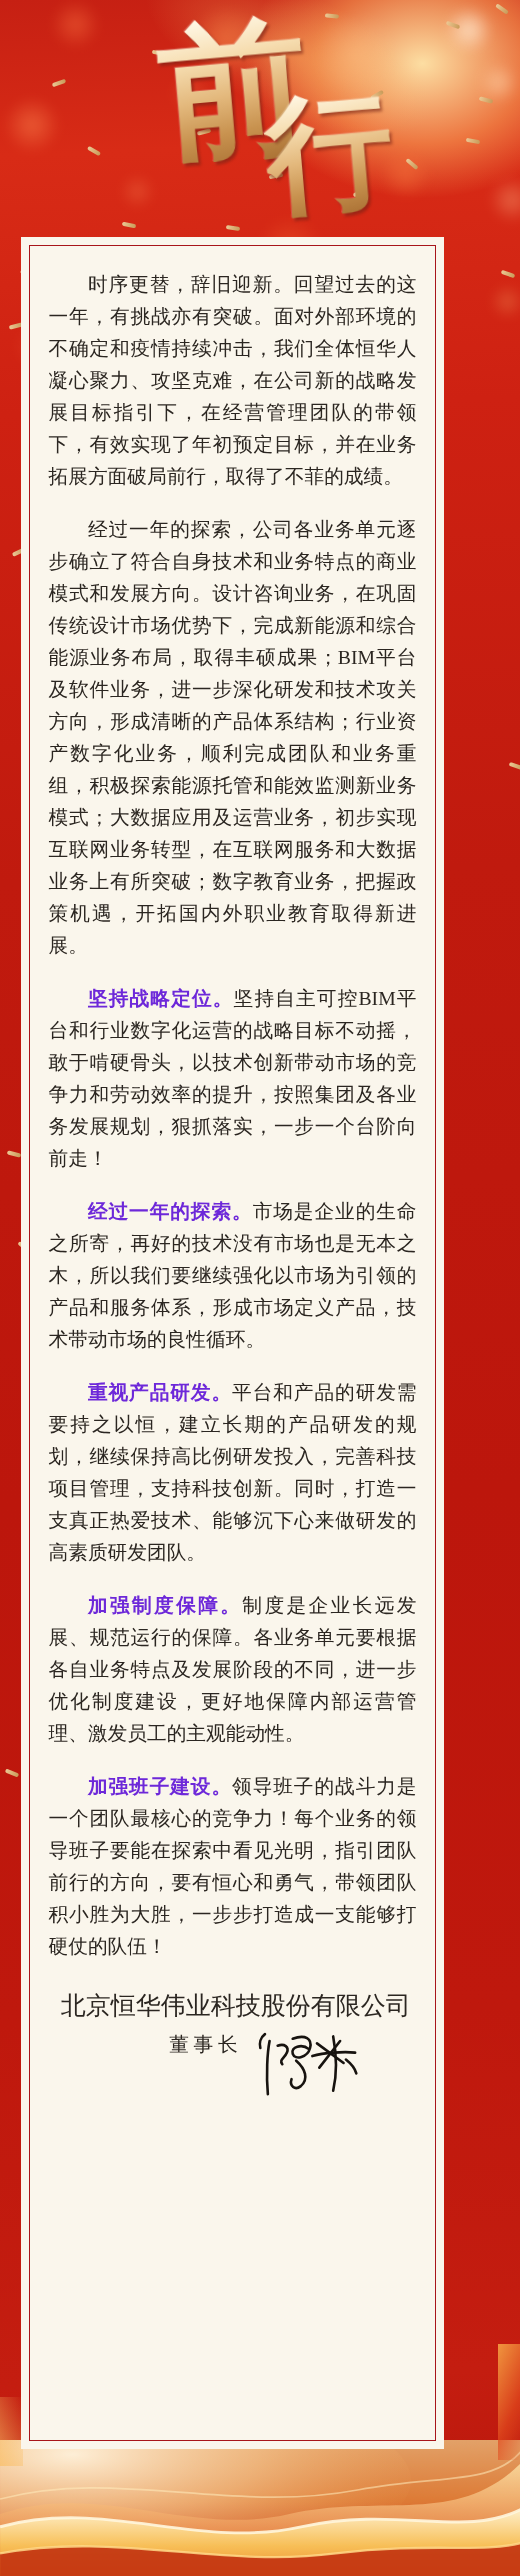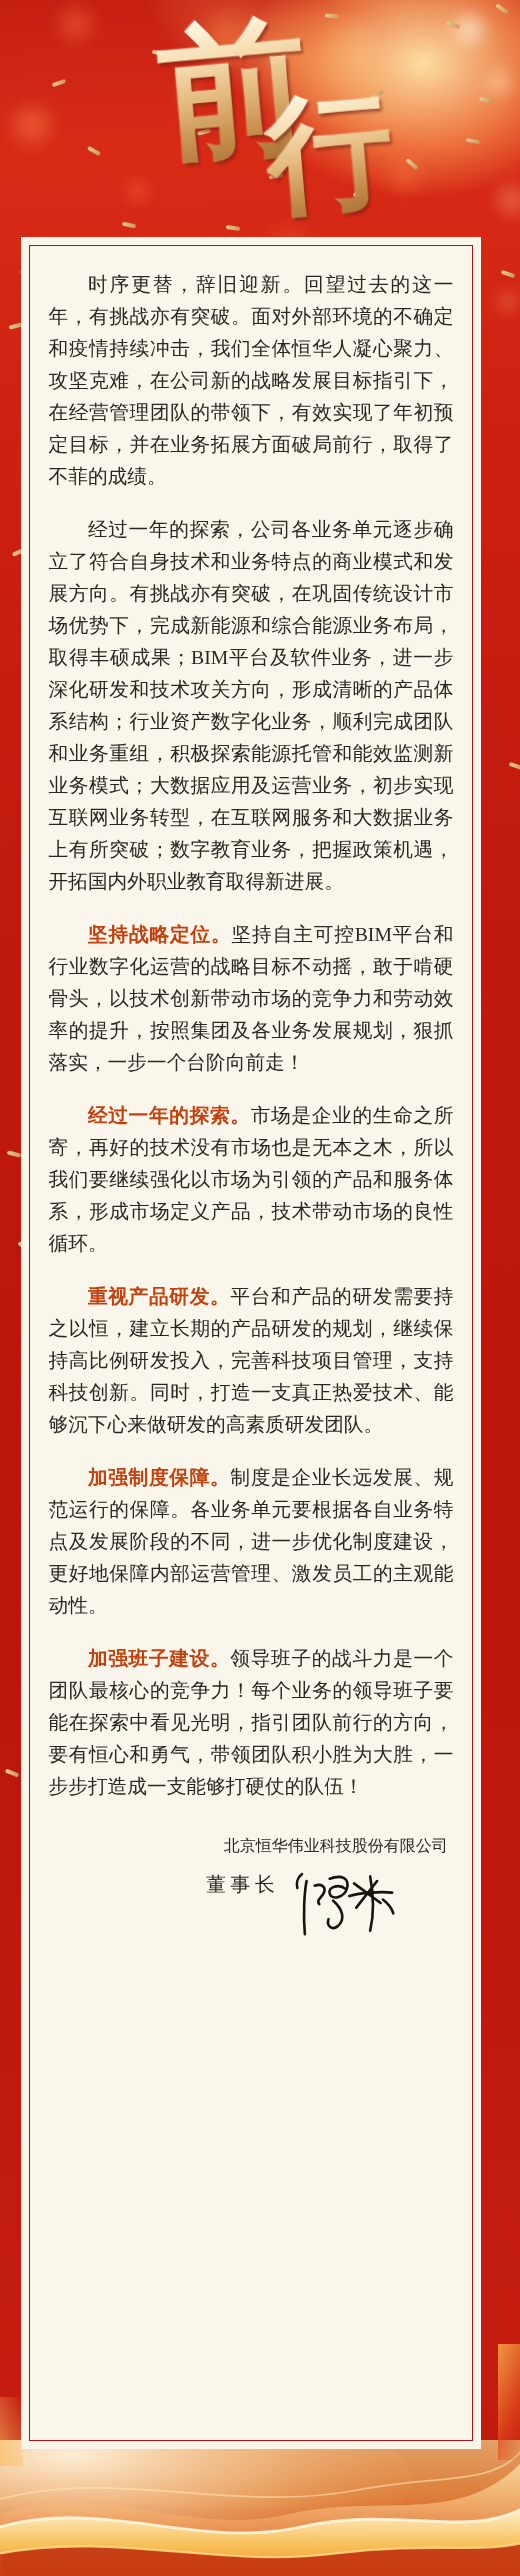--- a/index.html
+++ b/index.html
@@ -18,28 +18,28 @@
   .confetti{position:absolute;width:14px;height:4px;border-radius:2.9px;z-index:1;
     background:linear-gradient(90deg,#ecc894,#c89a58);}
   
   .callig{position:absolute;z-index:2;font-weight:bold;line-height:1;
     background:linear-gradient(172deg,#fff8e6 4%,#f6ddb0 28%,#e3b87c 52%,#c8924f 74%,#aa7134 96%);
     -webkit-background-clip:text;background-clip:text;color:transparent;
     filter:drop-shadow(2.3px 3.5px 1.7px rgba(105,18,6,.55)) drop-shadow(-0.6px -0.6px 0 rgba(255,255,255,.18));}
   .c1{left:160px;top:17.4px;font-size:148px;transform:rotate(-5deg);}
   .c2{left:266px;top:90px;font-size:127px;transform:rotate(-5deg);}
   
-  .card{position:absolute;left:21px;top:237px;width:460px;height:2212px;background:#faf6ec;z-index:3;}
+  .card{position:absolute;left:21px;top:237px;width:423px;height:2212px;background:#faf6ec;z-index:3;}
   .card-inner{position:absolute;left:8px;top:8px;right:8px;bottom:8px;border:1.2px solid #a8151a;
     padding:22px 18.5px 17.4px 18.5px;overflow:hidden;}
   .para{margin:0 0 21px 0;font-size:19.7px;line-height:32px;color:#2b2621;
     text-align:justify;text-indent:2em;letter-spacing:0;}
   .para:last-of-type{margin-bottom:0;}
-  .hd{color:#c2410c;font-weight:bold;}
-  .sig-company{font-size:16px;line-height:32px;color:#2b2621;text-align:right;
+  .hd{color:#6d28d9;font-weight:bold;}
+  .sig-company{font-size:25px;line-height:32px;color:#2b2621;text-align:right;
     padding-right:5.8px;margin-top:28px;white-space:nowrap;}
   .sig-row{display:flex;justify-content:flex-end;align-items:flex-start;
     padding-right:46px;margin-top:5.8px;height:75px;}
   .role{font-size:19.7px;line-height:32px;letter-spacing:4.6px;color:#2b2621;white-space:nowrap;}
   .sig-svg{margin-left:9.3px;margin-top:-2.3px;}
   
   .waves{position:absolute;left:0;bottom:0;width:521px;height:136px;z-index:1;}
   .side-flare{position:absolute;z-index:1;}
   .sf-r{right:0;top:2344px;width:23px;height:116px;
     background:linear-gradient(115deg,rgba(248,170,70,.85),rgba(226,75,30,.7) 60%,rgba(226,75,30,0));}
@@ -131,21 +131,21 @@
       <path d="M0,102 C200,48 400,128 620,86 C760,60 850,78 900,20" fill="none" stroke="#ffedbe" stroke-width="3" opacity="0.55"></path>
     </svg>
   </div>
   <div class="side-flare sf-r"></div>
   <div class="side-flare sf-l"></div>
 
   <div class="card">
     <div class="card-inner">
 
       <p class="para"><span>时序更替，辞旧迎新。回望过去的这一年，有挑战亦有突破。面对外部环境的不确定和疫情持续冲击，我们全体恒华人凝心聚力、攻坚克难，在公司新的战略发展目标指引下，在经营管理团队的带领下，有效实现了年初预定目标，并在业务拓展方面破局前行，取得了不菲的成绩。</span></p>
-      <p class="para"><span>经过一年的探索，公司各业务单元逐步确立了符合自身技术和业务特点的商业模式和发展方向。有挑战亦有突破，在巩固传统设计市场优势下，完成新能源和综合能源业务布局，取得丰硕成果；BIM平台及软件业务，进一步深化研发和技术攻关方向，形成清晰的产品体系结构；行业资产数字化业务，顺利完成团队和业务重组，积极探索能源托管和能效监测新业务模式；大数据应用及运营业务，初步实现互联网业务转型，在互联网服务和大数据业务上有所突破；数字教育业务，把握政策机遇，开拓国内外职业教育取得新进展。</span></p>
+      <p class="para"><span>经过一年的探索，公司各业务单元逐步确立了符合自身技术和业务特点的商业模式和发展方向。设计咨询业务，在巩固传统设计市场优势下，完成新能源和综合能源业务布局，取得丰硕成果；BIM平台及软件业务，进一步深化研发和技术攻关方向，形成清晰的产品体系结构；行业资产数字化业务，顺利完成团队和业务重组，积极探索能源托管和能效监测新业务模式；大数据应用及运营业务，初步实现互联网业务转型，在互联网服务和大数据业务上有所突破；数字教育业务，把握政策机遇，开拓国内外职业教育取得新进展。</span></p>
       <p class="para"><span class="hd">坚持战略定位。</span><span>坚持自主可控BIM平台和行业数字化运营的战略目标不动摇，敢于啃硬骨头，以技术创新带动市场的竞争力和劳动效率的提升，按照集团及各业务发展规划，狠抓落实，一步一个台阶向前走！</span></p>
       <p class="para"><span class="hd">经过一年的探索。</span><span>市场是企业的生命之所寄，再好的技术没有市场也是无本之木，所以我们要继续强化以市场为引领的产品和服务体系，形成市场定义产品，技术带动市场的良性循环。</span></p>
       <p class="para"><span class="hd">重视产品研发。</span><span>平台和产品的研发需要持之以恒，建立长期的产品研发的规划，继续保持高比例研发投入，完善科技项目管理，支持科技创新。同时，打造一支真正热爱技术、能够沉下心来做研发的高素质研发团队。</span></p>
       <p class="para"><span class="hd">加强制度保障。</span><span>制度是企业长远发展、规范运行的保障。各业务单元要根据各自业务特点及发展阶段的不同，进一步优化制度建设，更好地保障内部运营管理、激发员工的主观能动性。</span></p>
       <p class="para"><span class="hd">加强班子建设。</span><span>领导班子的战斗力是一个团队最核心的竞争力！每个业务的领导班子要能在探索中看见光明，指引团队前行的方向，要有恒心和勇气，带领团队积小胜为大胜，一步步打造成一支能够打硬仗的队伍！</span></p>
 
       <div class="sig-company">北京恒华伟业科技股份有限公司</div>
       <div class="sig-row">
         <span class="role">董事长</span>
         <svg class="sig-svg" width="119" height="74" viewBox="0 0 205 128" xmlns="http://www.w3.org/2000/svg">

